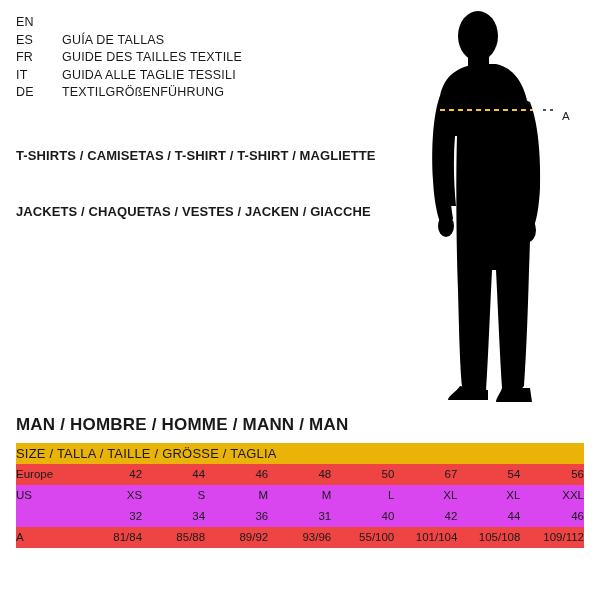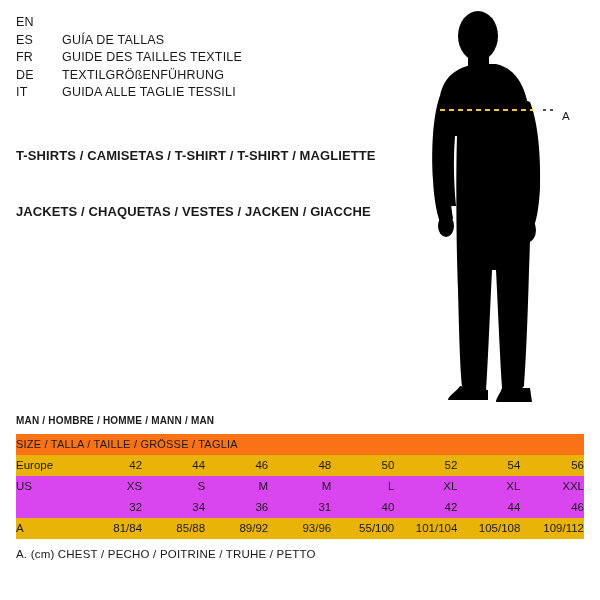--- a/index.html
+++ b/index.html
@@ -82,47 +82,47 @@
   }
 
   
   .table-area {
     position: absolute;
     left: 16px;
     top: 415px;
     width: 568px;
   }
   .man-title {
-    font-size: 10px;
+    font-size: 17px;
     font-weight: bold;
     letter-spacing: 0.2px;
     margin-bottom: 8px;
   }
   table.size-table {
     border-collapse: collapse;
     width: 568px;
     table-layout: fixed;
     font-size: 11.5px;
   }
   table.size-table td {
     padding: 3px 0 3px 0;
     line-height: 15px;
     vertical-align: middle;
   }
   tr.row-head td {
-    background: #f97316;
+    background: #eab308;
     font-weight: normal;
-    font-size: 11px;
+    font-size: 13px;
     letter-spacing: 0.2px;
   }
   tr.row-shade td {
     background: #d946ef;
   }
   tr.row-plain td {
-    background: #eab308;
+    background: #ef4444;
   }
   td.c-label {
     width: 86px;
     padding-left: 2px;
   }
   td.c-val {
     width: 67px;
     text-align: right;
     padding-left: 2px;
   }
@@ -145,26 +145,26 @@
     </div>
     <div class="lang-row">
       <span class="lang-code">ES</span>
       <span class="lang-text">GUÍA DE TALLAS</span>
     </div>
     <div class="lang-row">
       <span class="lang-code">FR</span>
       <span class="lang-text">GUIDE DES TAILLES TEXTILE</span>
     </div>
     <div class="lang-row">
+      <span class="lang-code">IT</span>
+      <span class="lang-text">GUIDA ALLE TAGLIE TESSILI</span>
+    </div>
+    <div class="lang-row">
       <span class="lang-code">DE</span>
       <span class="lang-text">TEXTILGRÖßENFÜHRUNG</span>
-    </div>
-    <div class="lang-row">
-      <span class="lang-code">IT</span>
-      <span class="lang-text">GUIDA ALLE TAGLIE TESSILI</span>
     </div>
   </div>
 
   <div class="cat-block">
     <div class="cat-line">T-SHIRTS / CAMISETAS / T-SHIRT / T-SHIRT / MAGLIETTE</div>
     <div class="cat-line">JACKETS / CHAQUETAS / VESTES / JACKEN / GIACCHE</div>
   </div>
 
   <div class="figure-wrap">
     <svg class="figure-svg" width="190" height="400" viewBox="0 0 190 400">
@@ -220,21 +220,21 @@
           <tr class="row-head">
         <td class="c-label" colspan="9">SIZE / TALLA / TAILLE / GRÖSSE / TAGLIA</td>
       </tr>
       <tr class="row-plain">
         <td class="c-label">Europe</td>
         <td class="c-val">42</td>
         <td class="c-val">44</td>
         <td class="c-val">46</td>
         <td class="c-val">48</td>
         <td class="c-val">50</td>
-        <td class="c-val">52</td>
+        <td class="c-val">67</td>
         <td class="c-val">54</td>
         <td class="c-val">56</td>
       </tr>
       <tr class="row-shade">
         <td class="c-label">US</td>
         <td class="c-val">XS</td>
         <td class="c-val">S</td>
         <td class="c-val">M</td>
         <td class="c-val">M</td>
         <td class="c-val">L</td>
@@ -261,15 +261,14 @@
         <td class="c-val">93/96</td>
         <td class="c-val">55/100</td>
         <td class="c-val">101/104</td>
         <td class="c-val">105/108</td>
         <td class="c-val">109/112</td>
       </tr>
     </tbody>
       </table>
   </div>
 
-  <div class="footnote">A. (cm) CHEST / PECHO / POITRINE / TRUHE / PETTO</div>
 
 </div>
 
 </body></html>

